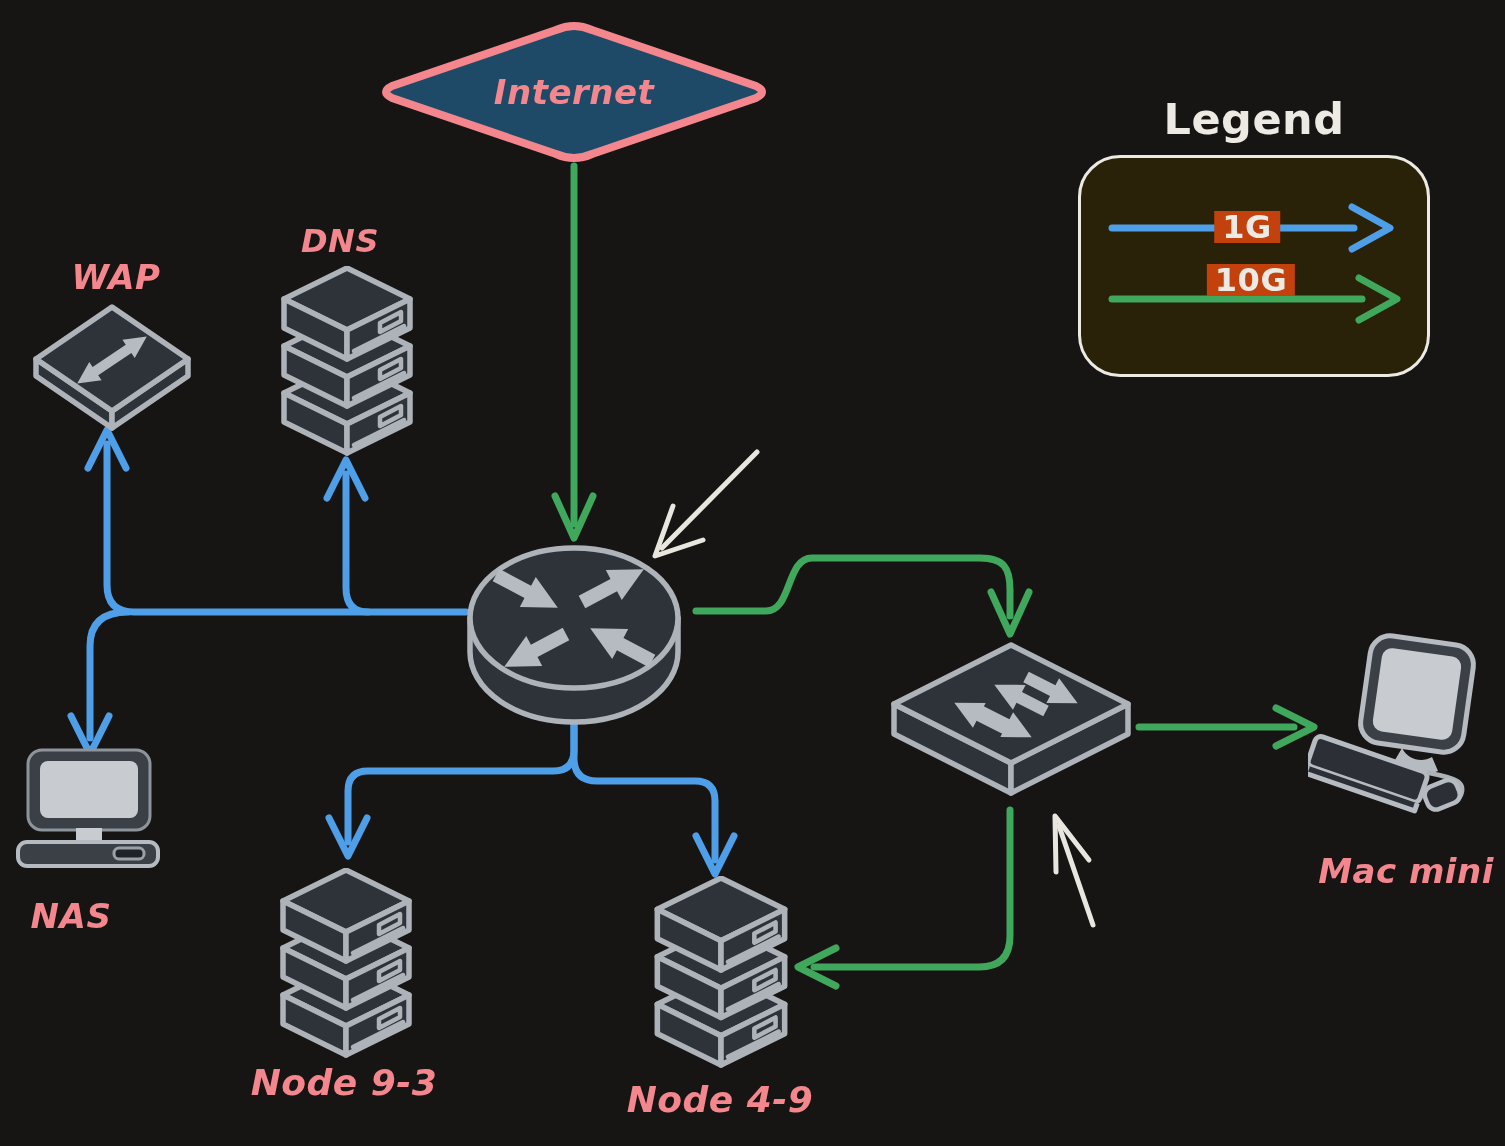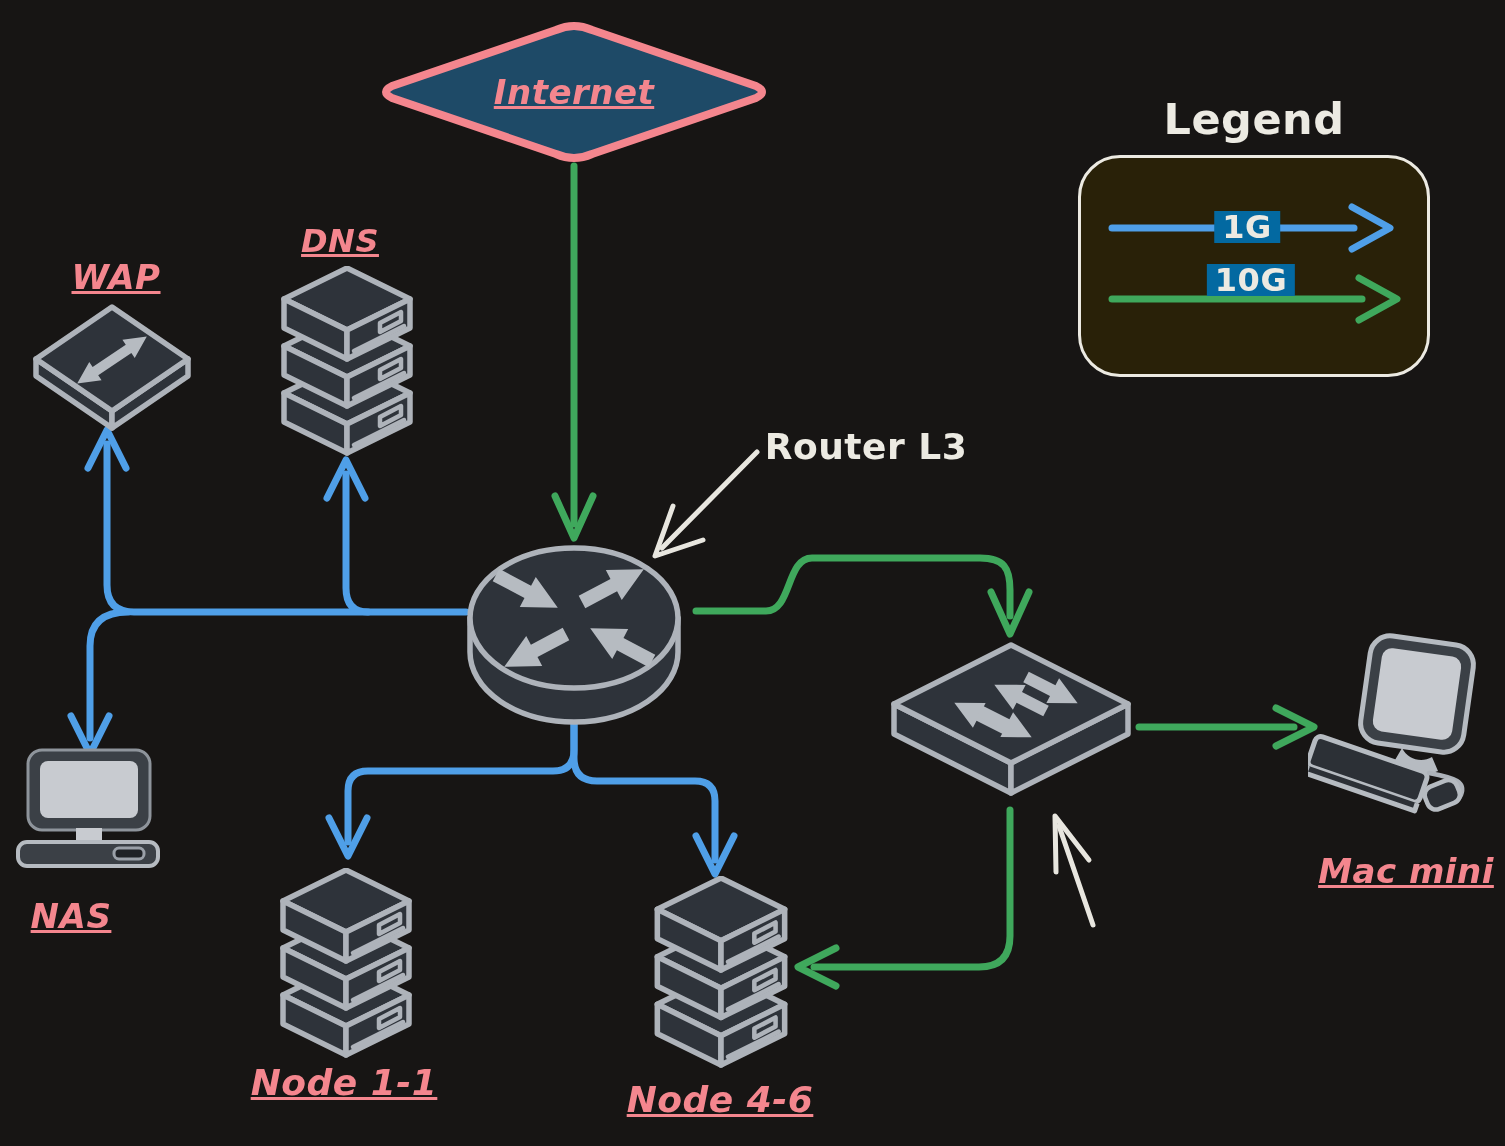--- a/index.html
+++ b/index.html
@@ -7,23 +7,23 @@
     position:relative; width:1505px; height:1146px; overflow:hidden;
     background:#171514;
     font-family:"DejaVu Sans", sans-serif;
   }
   svg { display:block; }
   .abs { position:absolute; }
   .label {
     position:absolute; transform:translate(-50%,-50%);
     font-weight:600; letter-spacing:.5px; white-space:nowrap; line-height:1;
   }
-  .salmon { color:#f4868e; font-style:italic;text-decoration:underline; }
+  .salmon { color:#f4868e; font-style:italic; }
   .white  { color:#eceae2; }
-  .legend-chip { background:#0369a1; padding:0 8px; }
+  .legend-chip { background:#c2410c; padding:0 8px; }
   .edgeLayer { position:absolute; left:0; top:0; }
   .edge path, .edge polyline, .edge line {
     fill:none; stroke-linecap:round; stroke-linejoin:round; stroke-width:7;
   }
   .edge.blue  path, .edge.blue  polyline { stroke:#4f9fe8; }
   .edge.green path, .edge.green polyline { stroke:#3fa85c; }
   .edge.whitearrow path, .edge.whitearrow polyline { stroke:#e8e6df; stroke-width:5; }
   .face { fill:#2e333a; stroke:#aeb3ba; stroke-width:5.5; stroke-linejoin:round; }
   .glyph { fill:#b6bbc1; stroke:none; }
   .thin { stroke:#aeb3ba; stroke-width:4.5; stroke-linecap:round; stroke-linejoin:round; fill:none; }
@@ -212,19 +212,18 @@
   </svg>
 
   <div class="label salmon" style="left:574px;top:92px;font-size:34px">Internet</div>
 
   <div class="label white" style="left:1254px;top:119px;font-size:43px">Legend</div>
   <div class="label white legend-chip" style="left:1247px;top:227px;font-size:32px">1G</div>
   <div class="label white legend-chip" style="left:1251px;top:280px;font-size:32px">10G</div>
 
   <div class="label salmon" style="left:116px;top:277px;font-size:34px">WAP</div>
   <div class="label salmon" style="left:340px;top:241px;font-size:32px">DNS</div>
-  <div class="label white" style="left:866px;top:447px;font-size:36px">Router L3</div>
   <div class="label salmon" style="left:71px;top:916px;font-size:34px">NAS</div>
-  <div class="label salmon" style="left:344px;top:1083px;font-size:36px">Node 1-1</div>
-  <div class="label salmon" style="left:720px;top:1100px;font-size:36px">Node 4-6</div>
+  <div class="label salmon" style="left:344px;top:1083px;font-size:36px">Node 9-3</div>
+  <div class="label salmon" style="left:720px;top:1100px;font-size:36px">Node 4-9</div>
   <div class="label salmon" style="left:1406px;top:871px;font-size:34px">Mac mini</div>
 
 </div>
 
 </body></html>

